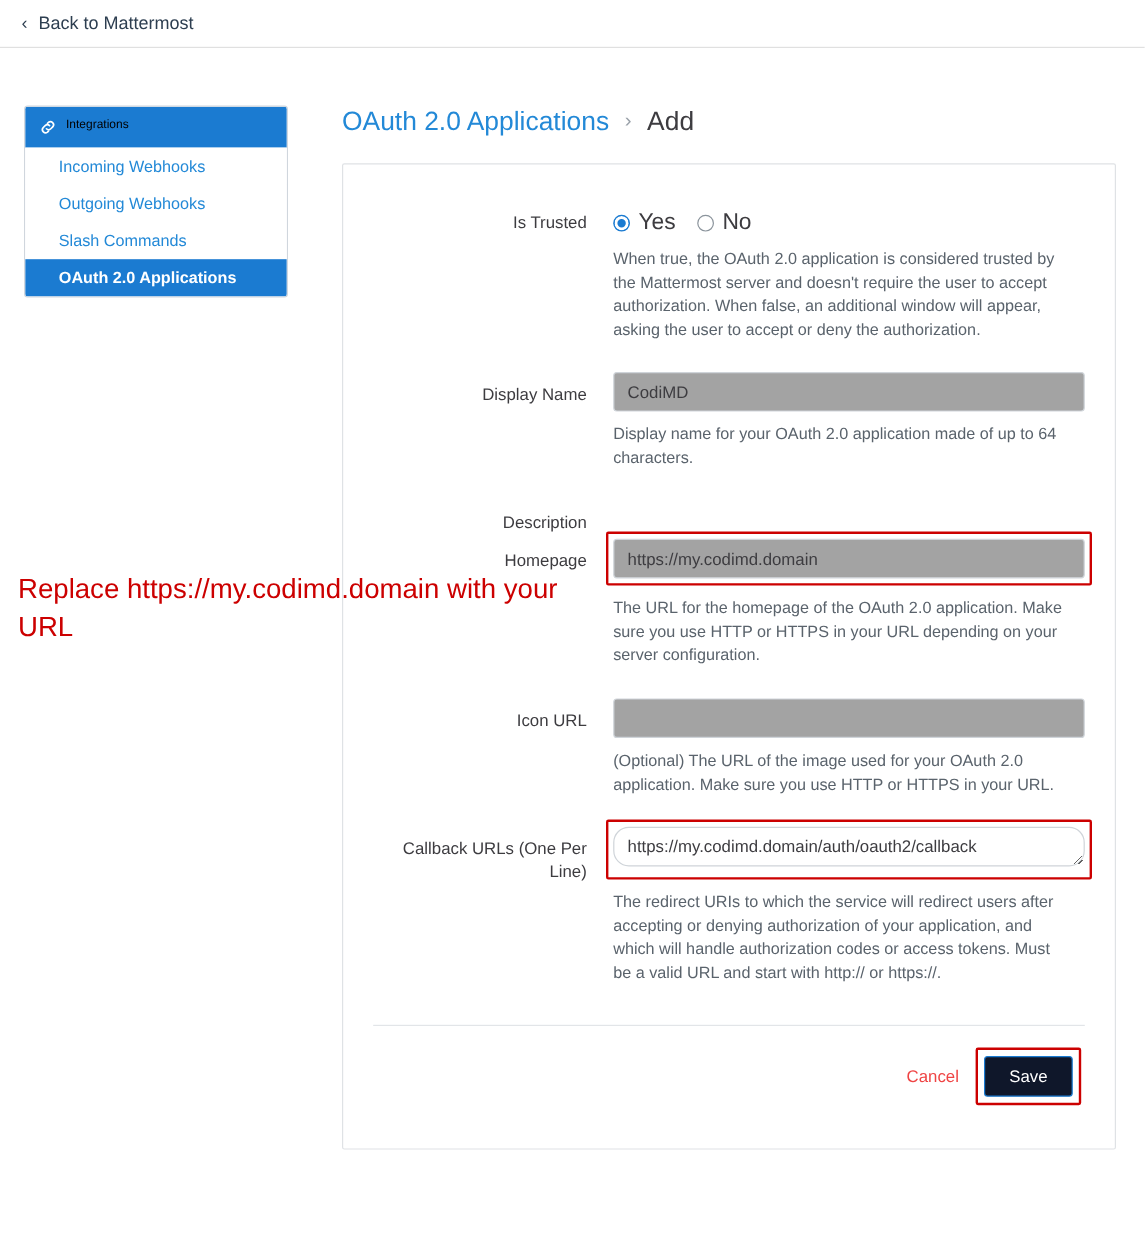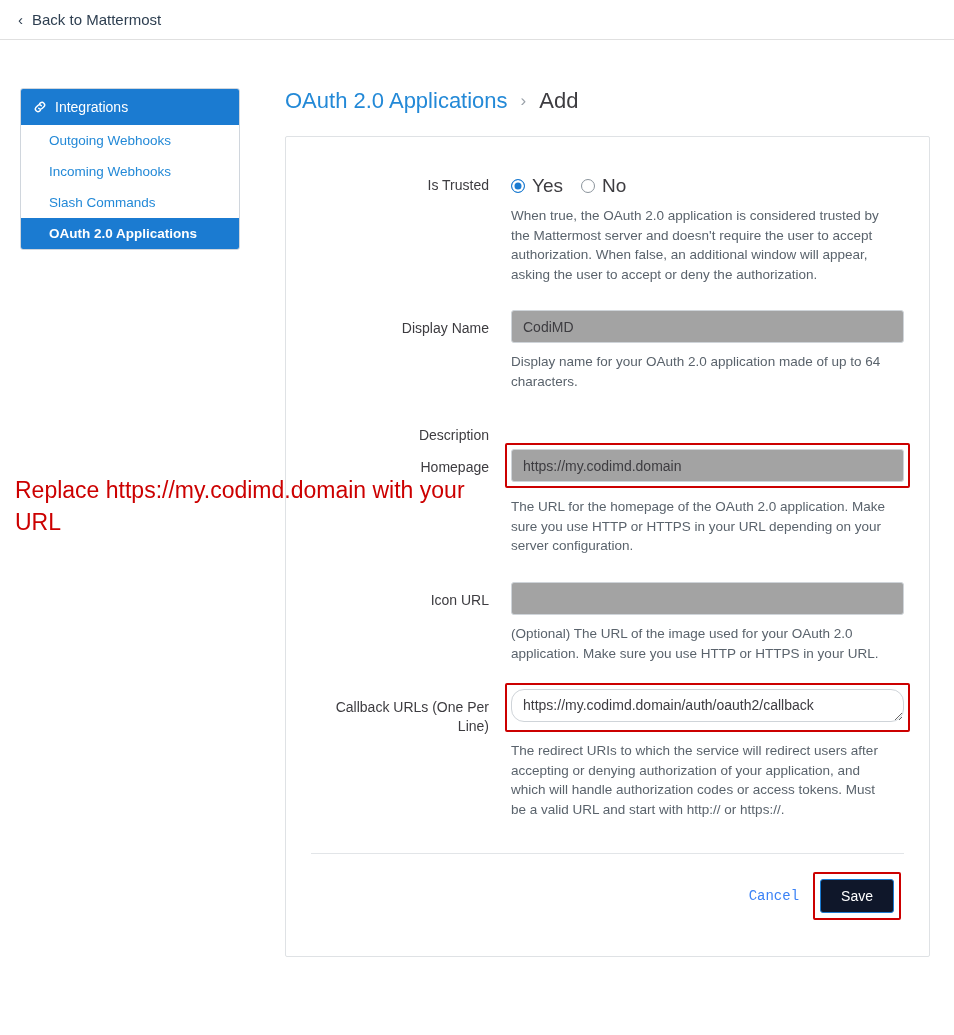--- a/index.html
+++ b/index.html
@@ -50,25 +50,25 @@
   }
   .sidebar-box {
     border: 1px solid #d0d6dd;
     border-radius: 3px;
     overflow: hidden;
     background: #fff;
   }
   .sidebar-header {
     background: #1e7fd4;
     background: #1b7bd1;
-    color: #ffffff;
-    font-size: 14px;
+    color: #000000;
+    font-size: 10px;
     padding: 10px 12px;
     display: flex;
-    align-items: center;
+    align-items: flex-start;
     gap: 8px;
   }
   .link-icon {
     display: inline-block;
     width: 14px; height: 14px;
     position: relative;
     flex: 0 0 14px;
   }
   .link-icon svg { display:block; }
   .sidebar-item {
@@ -212,23 +212,23 @@
   .actions {
     display: flex;
     justify-content: flex-end;
     align-items: center;
     gap: 0px;
     padding-right: 3px;
   }
   .cancel-btn {
     background: none;
     border: none;
-    color: #3b82f6;
-    font-size: 14px;
-    font-family: Liberation Mono, monospace;
+    color: #ef4444;
+    font-size: 14px;
+    font-family: Liberation Sans, sans-serif;
     cursor: pointer;
     padding: 8px 14px;
   }
   .save-wrap {
     border: 2px solid #cc0000;
     border-radius: 2px;
     padding: 5px;
     display: inline-block;
   }
   .save-btn {
@@ -269,22 +269,22 @@
     <div class="sidebar-box">
       <div class="sidebar-header">
         <span class="link-icon">
           <svg width="14" height="14" viewBox="0 0 16 16" fill="none" stroke="#ffffff" stroke-width="1.6" stroke-linecap="round">
             <path d="M6.5 9.5a3 3 0 0 0 4.2 0l2-2a3 3 0 0 0-4.2-4.2l-1 1"></path>
             <path d="M9.5 6.5a3 3 0 0 0-4.2 0l-2 2a3 3 0 0 0 4.2 4.2l1-1"></path>
           </svg>
         </span>
         <span>Integrations</span>
       </div>
+      <div class="sidebar-item">Incoming Webhooks</div>
       <div class="sidebar-item">Outgoing Webhooks</div>
-      <div class="sidebar-item">Incoming Webhooks</div>
       <div class="sidebar-item">Slash Commands</div>
       <div class="sidebar-item active">OAuth 2.0 Applications</div>
     </div>
   </div>
 
   <div class="main">
 
     <div class="breadcrumb">
       <span class="crumb-link">OAuth 2.0 Applications</span>
       <span class="crumb-sep">›</span>

